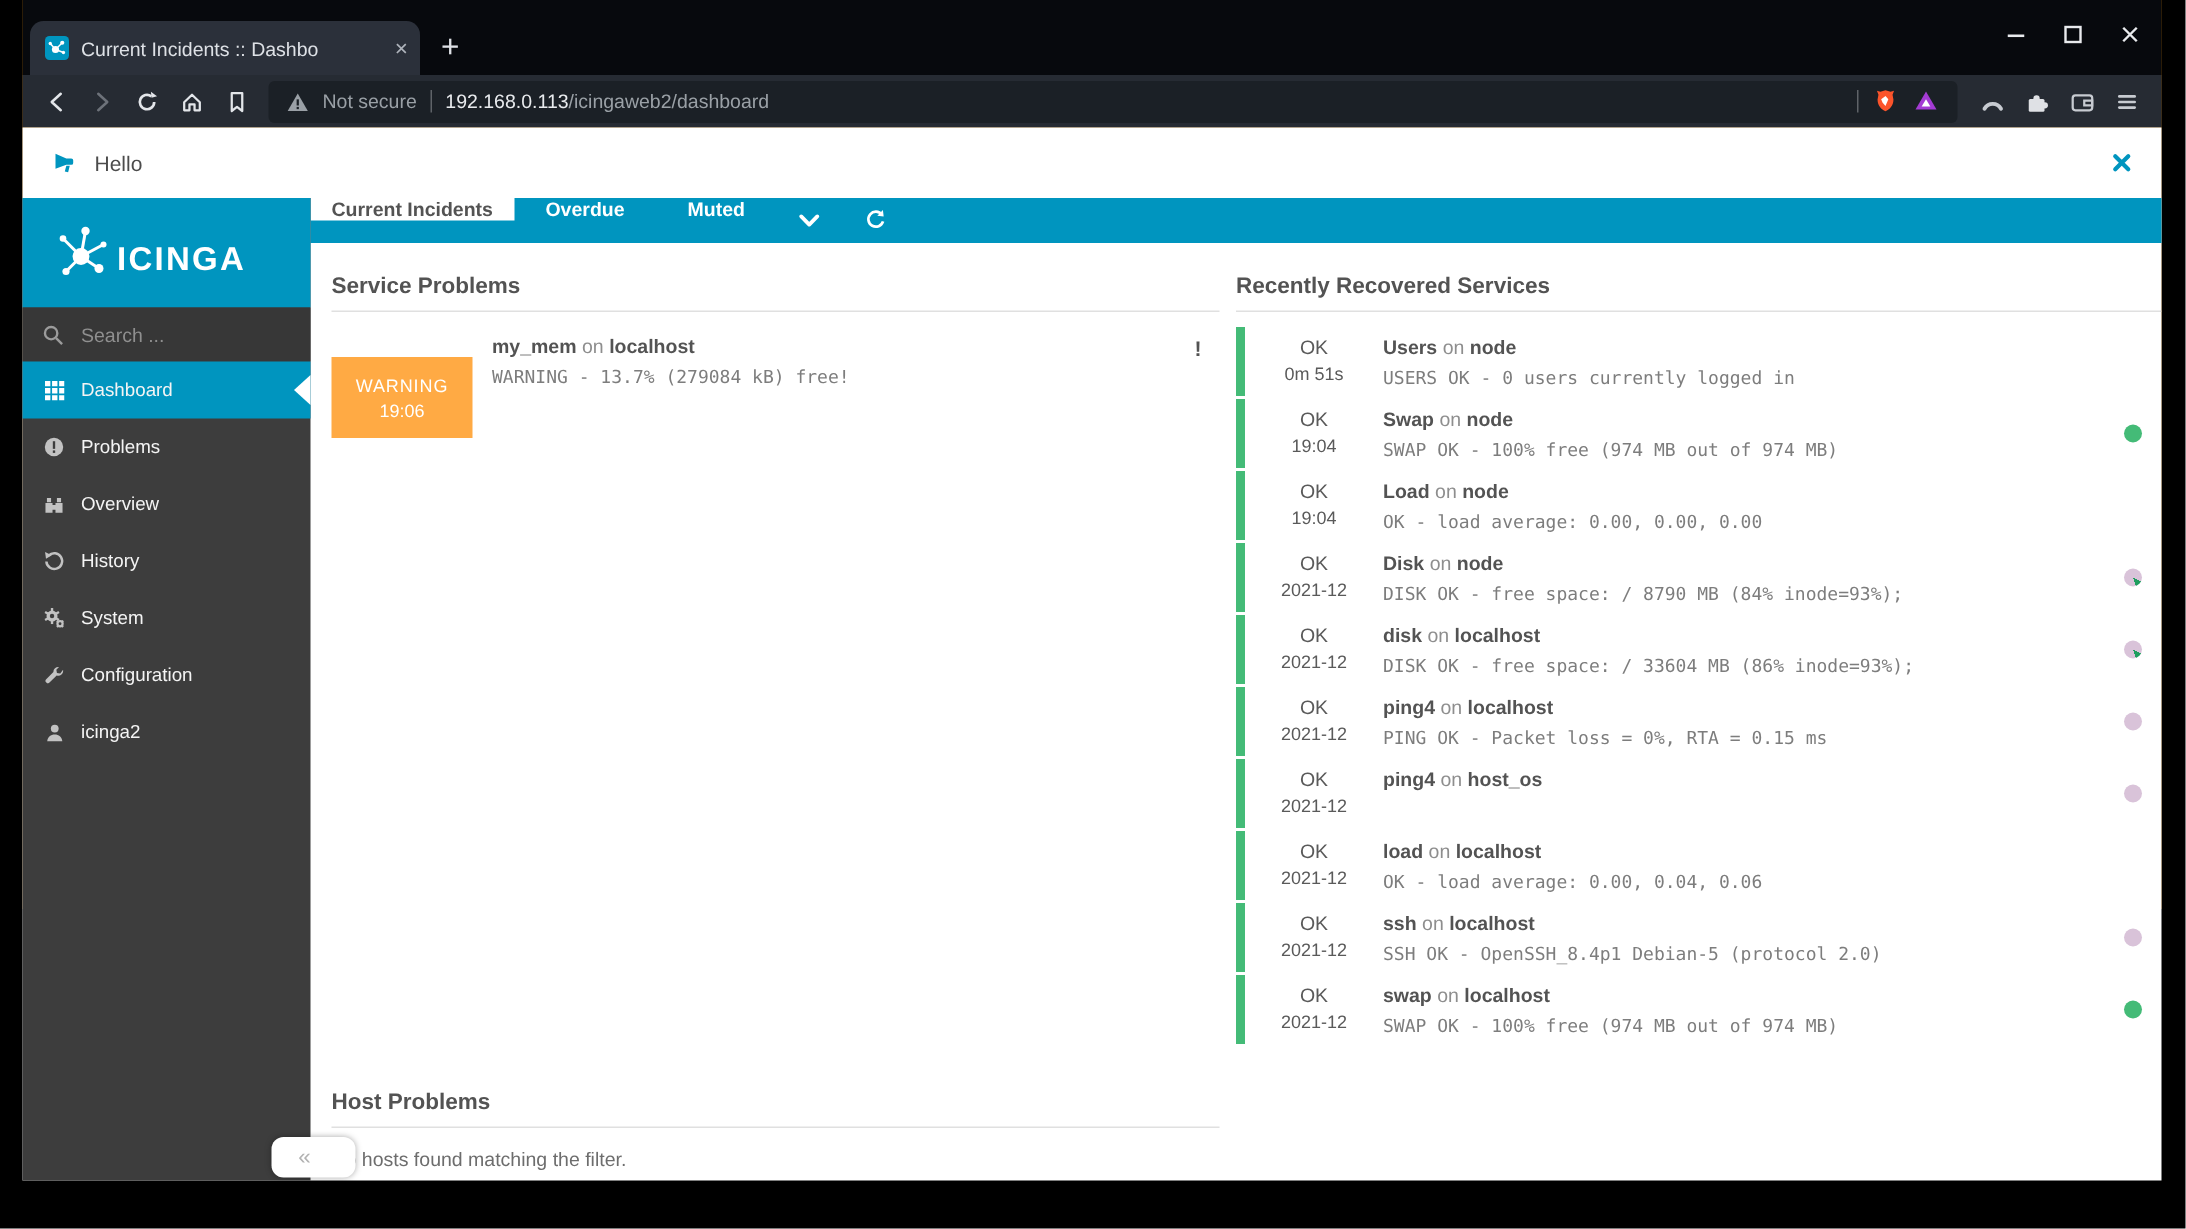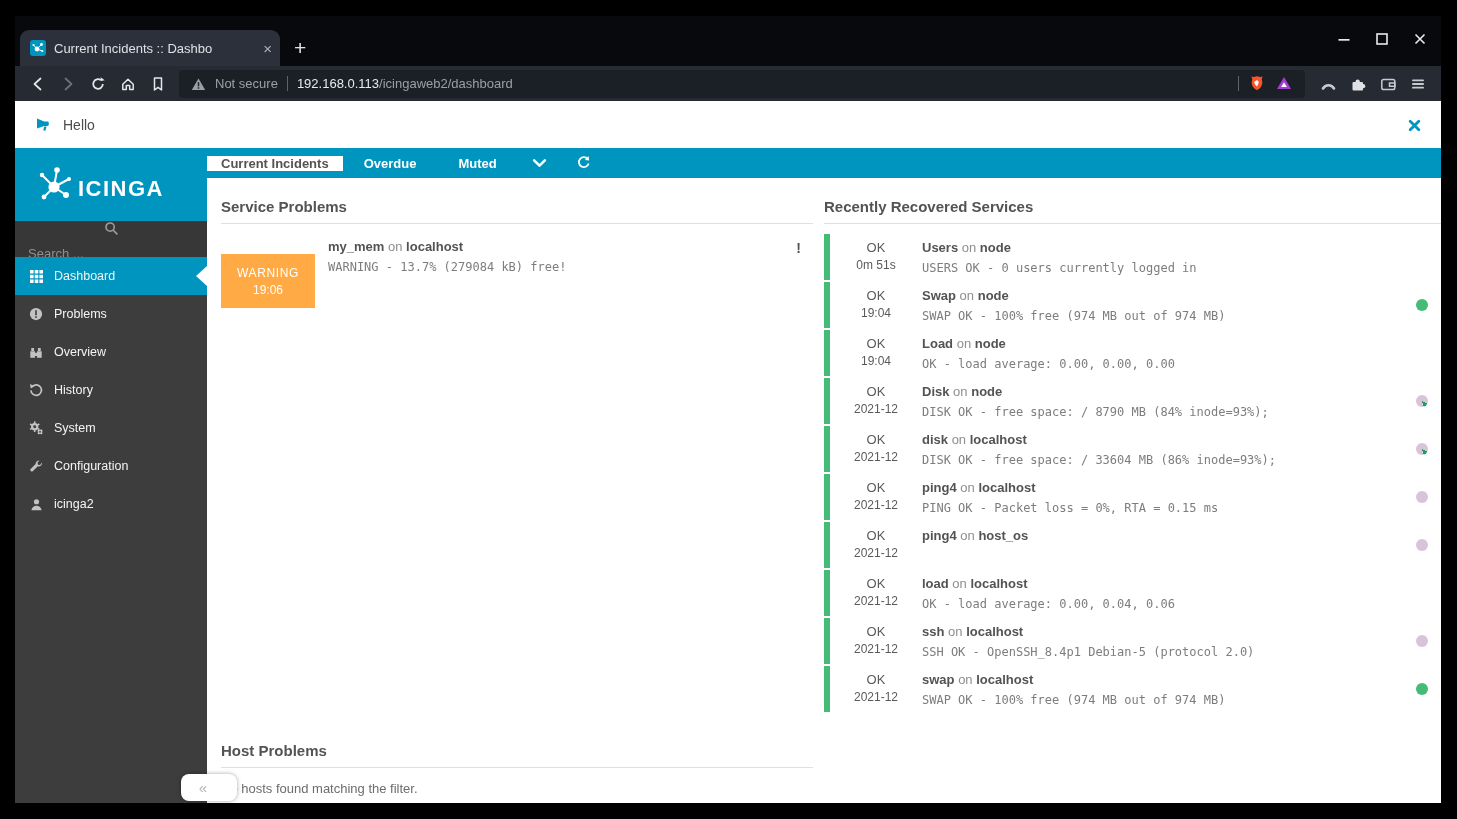--- a/index.html
+++ b/index.html
@@ -1,18 +1,18 @@
 <!DOCTYPE html>
 <html><head>
 <meta charset="utf-8">
 <style>
   html,body{margin:0;padding:0;}
   body{width:1457px;height:819px;background:#000;position:relative;overflow:hidden;
        font-family:"Liberation Sans",sans-serif;-webkit-font-smoothing:antialiased;}
-  .window{position:absolute;left:15px;top:16px;width:1426px;height:606px;background:#a16207;}
+  .window{position:absolute;left:15px;top:0;width:1426px;height:606px;background:#a16207;}
 
   
   .tabbar{height:50px;background:#07090d;display:flex;align-items:flex-end;padding-left:5px;position:relative;}
   .btab{width:242px;height:36px;background:#2b303a;border-radius:9px 9px 0 0;display:flex;align-items:center;
         padding:0 8px 0 10px;gap:8px;color:#dee1e6;font-size:13px;}
   .btab-title{flex:1;white-space:nowrap;overflow:hidden;-webkit-mask-image:linear-gradient(90deg,#000 78%,transparent);
               mask-image:linear-gradient(90deg,#000 78%,transparent);}
   .btab-close{color:#aeb3bb;font-size:15px;line-height:1;cursor:default;}
   .newtab{color:#dee1e6;font-size:21px;margin:0 0 8px 14px;line-height:1;}
   .win-controls{position:absolute;right:14px;top:16px;display:flex;gap:24px;align-items:center;}
@@ -30,41 +30,41 @@
 
   
   .announce{height:47px;background:#fff;display:flex;align-items:center;padding:0 20px;gap:11px;position:relative;}
   .announce-label{color:#4c4c4c;font-size:14px;}
   .announce-close{position:absolute;right:20px;top:17px;}
 
   
   .app{display:flex;height:655px;background:#fff;}
   .sidebar{width:192px;background:#3d3d3d;flex-shrink:0;position:relative;z-index:4;}
   .logo{height:73px;background:#0095bf;display:flex;align-items:center;justify-content:center;}
-  .searchbar{height:36px;background:#373737;display:flex;align-items:center;padding:0 13px;gap:9px;flex-direction:column;}
+  .searchbar{height:36px;background:#373737;display:flex;align-items:center;padding:0 13px;gap:9px;}
   .searchbar input{background:transparent;border:none;outline:none;color:#9b9b9b;font-size:13px;width:100%;
                    font-family:"Liberation Sans",sans-serif;}
   .searchbar input::placeholder{color:#8f8f8f;}
   .nav-item{height:38px;display:flex;align-items:center;padding:0 13px;gap:10px;color:#c9c9c9;
             font-size:12.5px;font-weight:normal;position:relative;cursor:default;}
   .nav-item .nav-label{color:#f4f4f4;}
   .nav-item svg .fg{fill:#c2c2c2;}
   .nav-item svg .fgs{stroke:#c2c2c2;}
   .nav-item svg .cut{fill:#3d3d3d;}
   .nav-item.active{background:#0095bf;}
   .nav-item.active svg .fg{fill:#fff;}
   .nav-item.active::after{content:"";position:absolute;right:0;top:50%;transform:translateY(-50%);
             border-top:10px solid transparent;border-bottom:10px solid transparent;border-right:11px solid #fff;}
   .collapse-btn{position:absolute;left:166px;bottom:2px;width:44px;height:27px;background:#fff;
             border-radius:8px;box-shadow:0 0 4px rgba(0,0,0,.35);display:flex;align-items:center;
             justify-content:center;padding-right:12px;color:#b2b2b2;font-size:15px;}
 
   .main{flex:1;display:flex;flex-direction:column;min-width:0;}
   .tabstrip{height:30px;background:#0095bf;display:flex;align-items:stretch;}
-  .stabs{display:flex;align-items:center;}
+  .stabs{display:flex;align-items:flex-start;}
   .stab{display:flex;align-items:center;padding:0 21px;color:#fff;font-size:13px;font-weight:bold;cursor:default;}
   .stab.active{background:#fff;color:#535353;padding:0 14px;}
   .strip-btn{width:44px;display:flex;align-items:center;justify-content:center;}
 
   .content{flex:1;display:flex;padding:14px 0 0 14px;overflow:hidden;}
   .col-left{width:592px;margin-right:11px;display:flex;flex-direction:column;flex-shrink:0;}
   .col-right{flex:1;min-width:0;}
   .section-title{font-size:15px;font-weight:bold;color:#535353;margin:6px 0 0;padding-bottom:8px;
                  border-bottom:1px solid #e0e0e0;}
 

